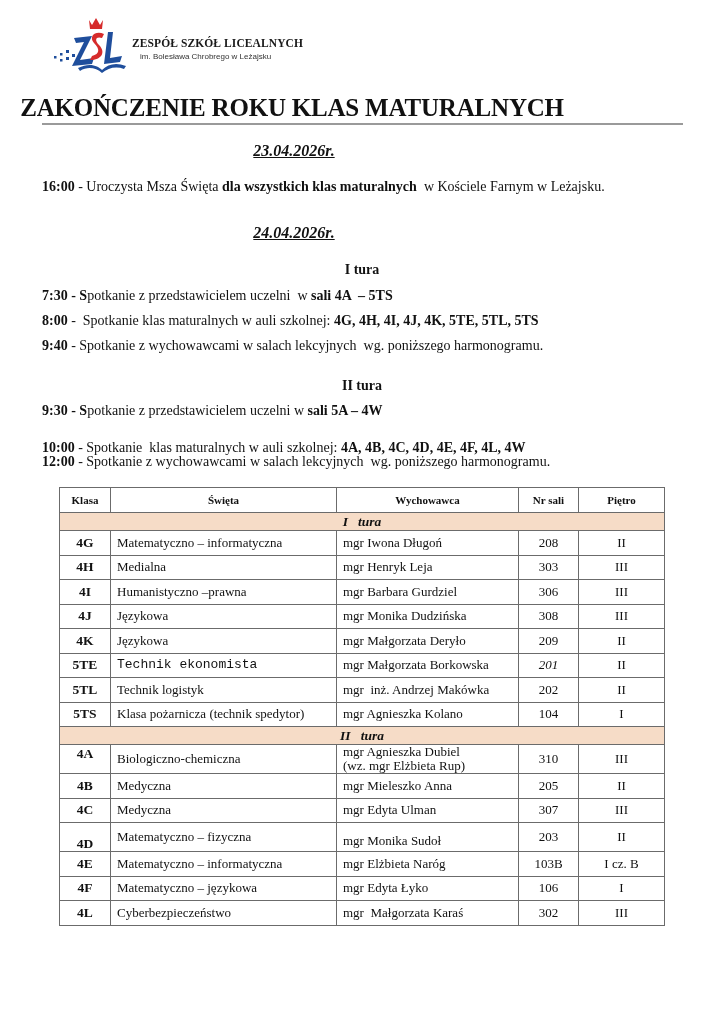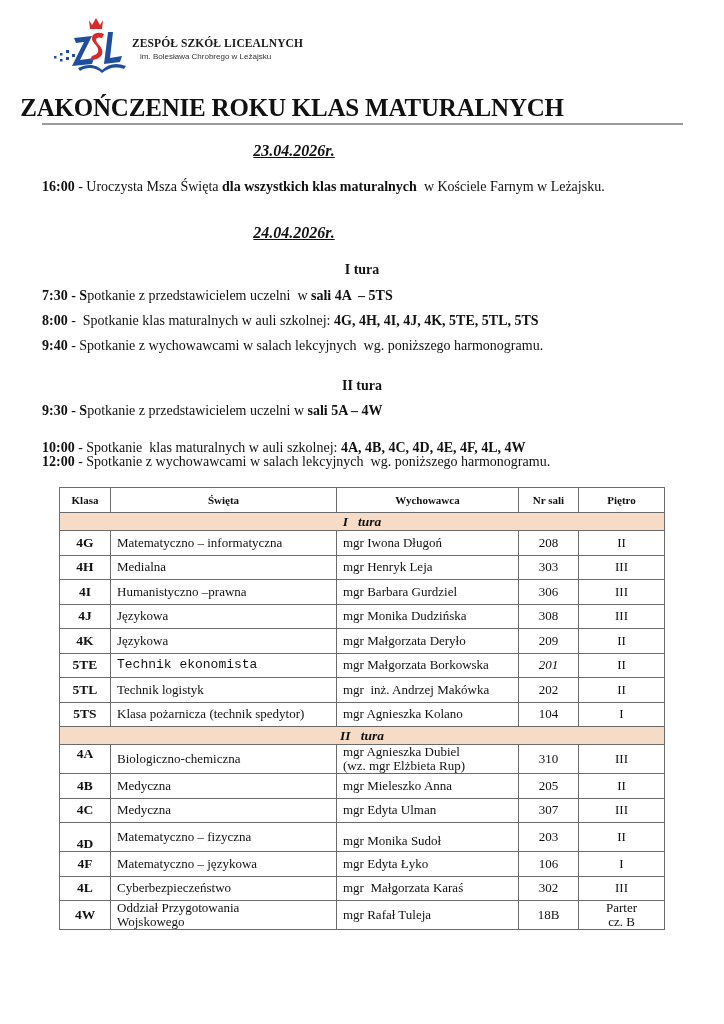--- a/index.html
+++ b/index.html
@@ -323,20 +323,37 @@
         </td>
         <td class="c-sala">
           <div style="white-space: pre;">203</div>
         </td>
         <td class="c-pietro">
           <div style="white-space: pre;">II</div>
         </td>
       </tr>
       <tr>
         <td class="c-klasa">
+          <div style="white-space: pre;">4E</div>
+        </td>
+        <td class="c-oddzial">
+          <div style="white-space: pre;">Matematyczno – informatyczna</div>
+        </td>
+        <td class="c-wych">
+          <div style="white-space: pre;">mgr Elżbieta Naróg</div>
+        </td>
+        <td class="c-sala">
+          <div style="white-space: pre;">103B</div>
+        </td>
+        <td class="c-pietro">
+          <div style="white-space: pre;">I cz. B</div>
+        </td>
+      </tr>
+      <tr>
+        <td class="c-klasa">
           <div style="white-space: pre;">4F</div>
         </td>
         <td class="c-oddzial">
           <div style="white-space: pre;">Matematyczno – językowa</div>
         </td>
         <td class="c-wych">
           <div style="white-space: pre;">mgr Edyta Łyko</div>
         </td>
         <td class="c-sala">
           <div style="white-space: pre;">106</div>
@@ -353,35 +370,16 @@
           <div style="white-space: pre;">Cyberbezpieczeństwo</div>
         </td>
         <td class="c-wych">
           <div style="white-space: pre;">mgr  Małgorzata Karaś</div>
         </td>
         <td class="c-sala">
           <div style="white-space: pre;">302</div>
         </td>
         <td class="c-pietro">
           <div style="white-space: pre;">III</div>
-        </td>
-      </tr>
-      <tr class="double">
-        <td class="c-klasa">
-          <div style="white-space: pre;">4W</div>
-        </td>
-        <td class="c-oddzial">
-          <div style="white-space: pre;">Oddział Przygotowania</div>
-          <div>Wojskowego</div>
-        </td>
-        <td class="c-wych">
-          <div style="white-space: pre;">mgr Rafał Tuleja</div>
-        </td>
-        <td class="c-sala">
-          <div style="white-space: pre;">18B</div>
-        </td>
-        <td class="c-pietro">
-          <div style="white-space: pre;">Parter</div>
-          <div>cz. B</div>
         </td>
       </tr>
     </tbody>
 </table>
 
 </body></html>

